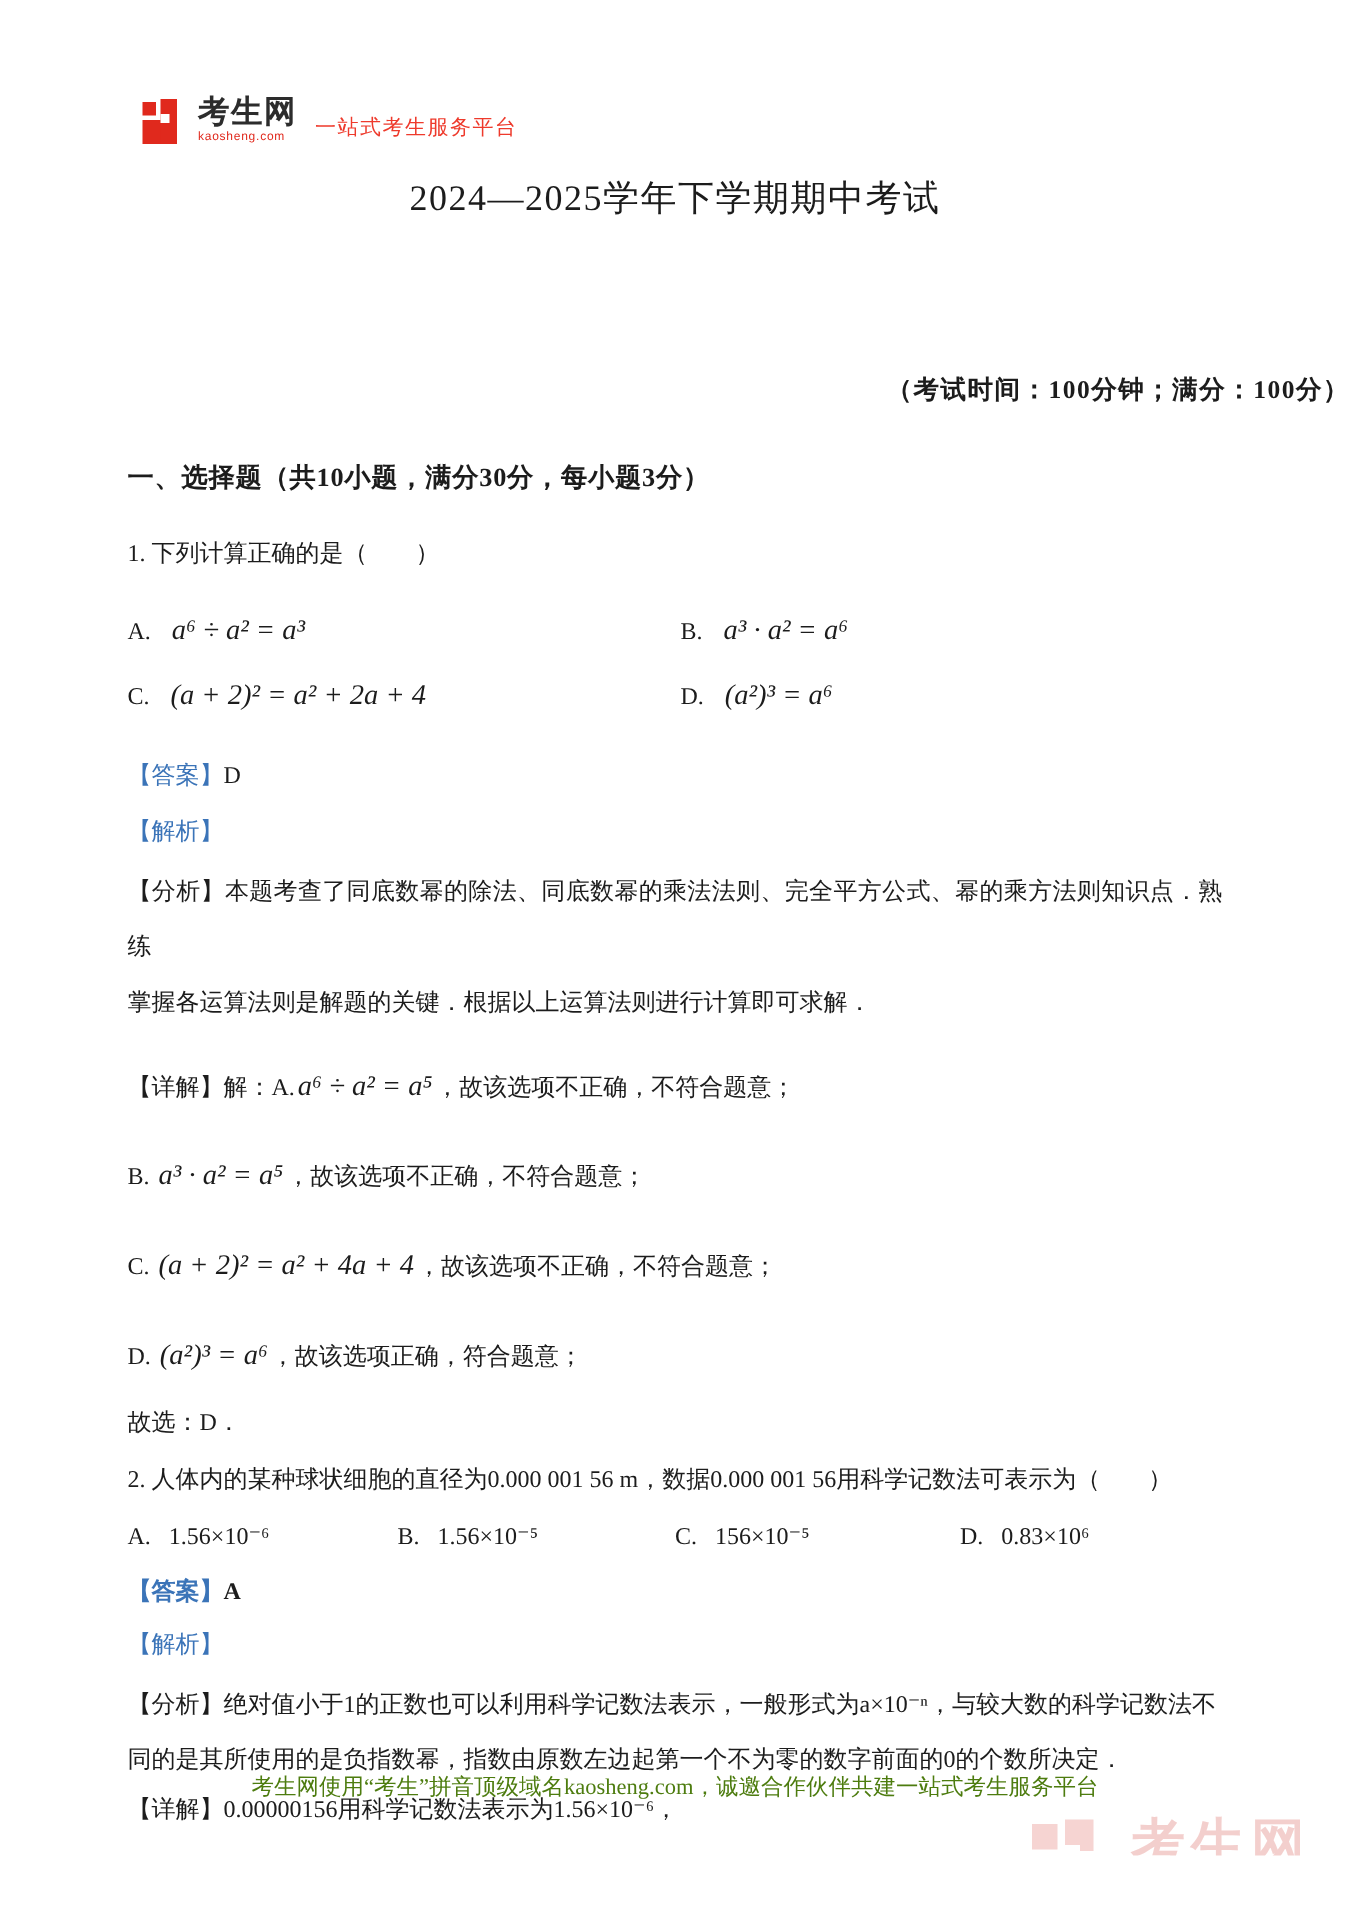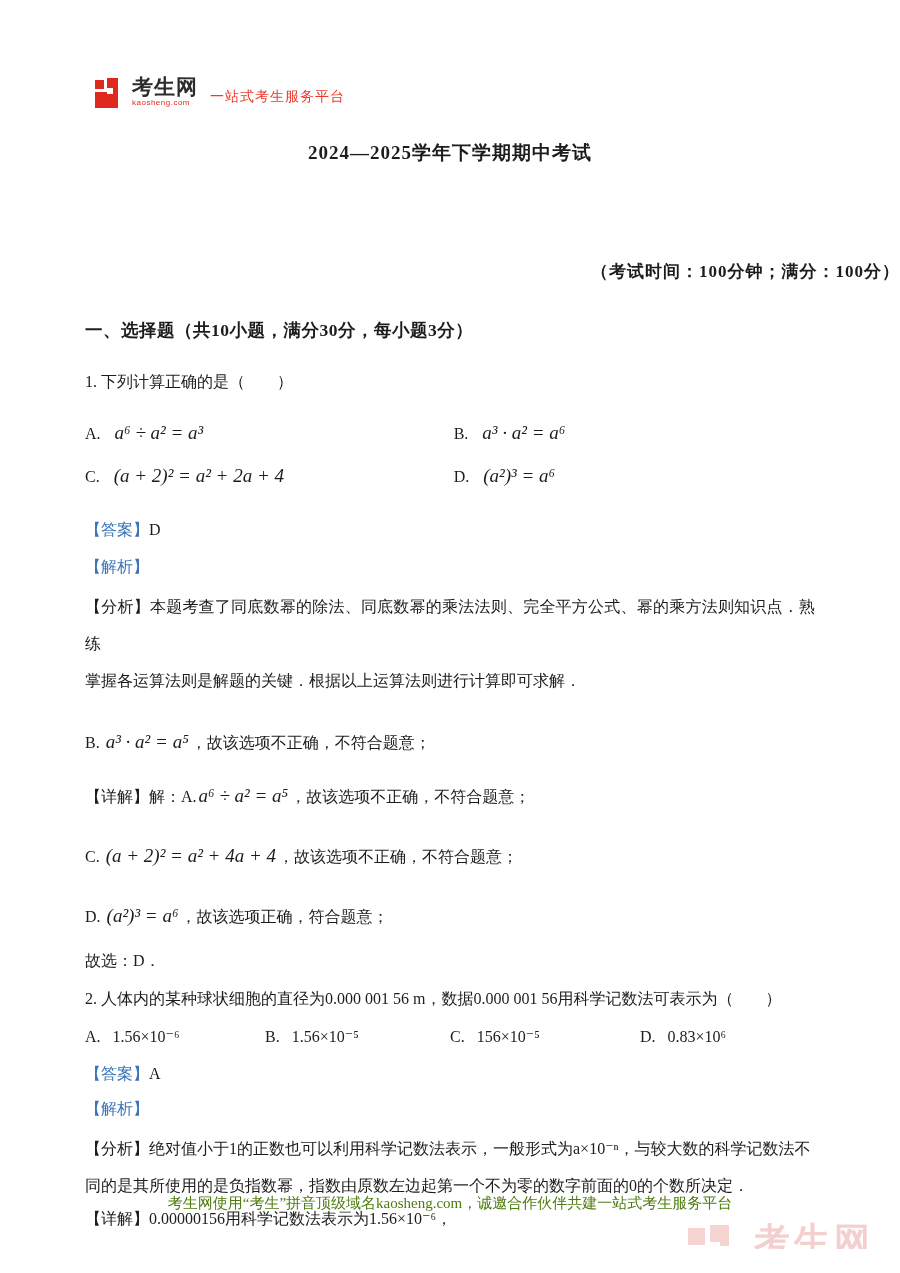--- a/index.html
+++ b/index.html
@@ -1,56 +1,56 @@
 <!DOCTYPE html>
 <html><head>
 <meta charset="utf-8">
 <style>
   * { margin:0; padding:0; box-sizing:border-box; }
   html,body { background:#ffffff; }
   .page {
-    position:relative; width:900px; height:1233px; margin:16px auto;
+    position:relative; width:900px; height:1233px; margin:4px auto;
     background:#ffffff; overflow:hidden; color:#1c1c1c;
     font-family:"Liberation Serif","DejaVu Serif",serif;
   }
   
   .brand { position:absolute; left:95px; top:60px; display:flex; align-items:flex-start; }
   .mark { position:relative; width:32px; height:36px; flex:0 0 auto; }
   .mark i { position:absolute; background:#e0291d; }
   .mark .b1 { left:0; top:4px; width:9px; height:9px; }
   .mark .b2 { left:0; top:16px; width:15px; height:16px; }
   .mark .b3 { left:12px; top:2px; width:11px; height:30px; }
   .mark .notch { position:absolute; left:12px; top:12px; width:6px; height:6px; background:#ffffff; }
   .brand-text { margin-left:5px; display:flex; flex-direction:column; }
   .brand-name { font-family:"Liberation Sans","DejaVu Sans",sans-serif; font-weight:bold; font-size:21px; color:#2c2c2c; line-height:22px; letter-spacing:1px; }
   .brand-domain { font-family:"Liberation Sans","DejaVu Sans",sans-serif; font-size:8px; color:#e0291d; line-height:9px; letter-spacing:0.5px; }
   .brand-tagline { font-family:"Liberation Sans","DejaVu Sans",sans-serif; font-weight:normal; font-size:14px; color:#ee3a2c; margin:12px 0 0 12px; letter-spacing:1px; }
   
-  .title   { position:absolute; top:124px; left:0; right:0; text-align:center; font-size:19px; font-weight:bold; letter-spacing:1px; }
+  .title   { position:absolute; top:112px; left:0; right:0; text-align:center; font-size:24px; font-weight:normal; letter-spacing:1px; }
   .subtitle{ position:absolute; top:178px; left:0; right:0; text-align:center; font-size:23px; font-weight:bold; letter-spacing:2px; }
   .meta    { position:absolute; top:244px; left:0; right:0; text-align:right; font-size:17px; font-weight:bold; letter-spacing:1px; }
   
   .content { position:absolute; left:85px; right:85px; top:300px; font-size:16px; line-height:24px; }
   .sec-heading { font-size:17.5px; font-weight:bold; margin-top:2px; letter-spacing:0.5px; }
   .stem { margin-top:28px; }
   .math { font-family:"Liberation Serif","DejaVu Serif",serif; font-style:italic; font-size:19px; }
   .num  { font-family:"Liberation Serif","DejaVu Serif",serif; font-style:normal; }
   .opt-grid2 { display:grid; grid-template-columns:50.5% auto; row-gap:12px; margin-top:24px; line-height:30px; }
   .opt-label { display:inline-block; margin-right:10px; }
   .blue { color:#3b74b8; }
   .ans-line   { margin-top:26px; }
   .jiexi-line { margin-top:13px; }
   .para37 { line-height:37px; margin-top:9px; text-align:justify; }
   .detail-line { margin-top:23px; line-height:30px; }
   .detail-line .math { margin:0 2px; }
   .concl { margin-top:17px; }
   .q2stem { margin-top:14px; }
   .opt-grid4 { display:grid; grid-template-columns:180px 185px 190px auto; margin-top:13px; line-height:26px; }
   .opt-grid4 .opt-label { margin-right:8px; }
-  .q2ans { margin-top:12px; }
+  .q2ans { margin-top:12px;font-weight:bold; }
   .q2jiexi { margin-top:11px; }
   .q2det { margin-top:0px; line-height:30px; }
   
   .footer { position:absolute; top:1178px; left:0; right:0; text-align:center; font-size:15px; color:#4d7c0f; }
   
   .watermark { position:absolute; right:26px; top:1206px; display:flex; align-items:flex-start; opacity:0.95; }
   .wmark { position:relative; width:58px; height:62px; flex:0 0 auto; }
   .wmark i { position:absolute; background:#f6d2d0; }
   .wmark .b1 { left:0; top:6px; width:17px; height:17px; }
   .wmark .b2 { left:0; top:28px; width:27px; height:28px; }
@@ -111,25 +111,25 @@
       <span class="blue">【答案】</span><span>D</span>
     </p>
     <p class="jiexi-line">
       <span class="blue">【解析】</span>
     </p>
     <p class="para37">
       <span>【分析】</span><span>本题考查了同底数幂的除法、同底数幂的乘法法则、完全平方公式、幂的乘方法则知识点．熟练</span>
     </p>
     <p class="para37" style="margin-top:0;">掌握各运算法则是解题的关键．根据以上运算法则进行计算即可求解．</p>
 
+    <p class="detail-line">
+      <span>【详解】</span><span>解：A.</span><span class="math">a⁶ ÷ a² = a⁵</span><span>，故该选项不正确，不符合题意；</span>
+    </p>
     <p class="detail-line" style="margin-top:28px;">
       <span>B.</span> <span class="math">a³ · a² = a⁵</span><span>，故该选项不正确，不符合题意；</span>
-    </p>
-    <p class="detail-line">
-      <span>【详解】</span><span>解：A.</span><span class="math">a⁶ ÷ a² = a⁵</span><span>，故该选项不正确，不符合题意；</span>
     </p>
     <p class="detail-line" style="margin-top:29px;">
       <span>C.</span> <span class="math">(a + 2)² = a² + 4a + 4</span><span>，故该选项不正确，不符合题意；</span>
     </p>
     <p class="detail-line" style="margin-top:29px;">
       <span>D.</span> <span class="math">(a²)³ = a⁶</span><span>，故该选项正确，符合题意；</span>
     </p>
     <p class="concl">故选：D．</p>
 
     <p class="q2stem">2. 人体内的某种球状细胞的直径为0.000 001 56 m，数据0.000 001 56用科学记数法可表示为（　　）</p>

